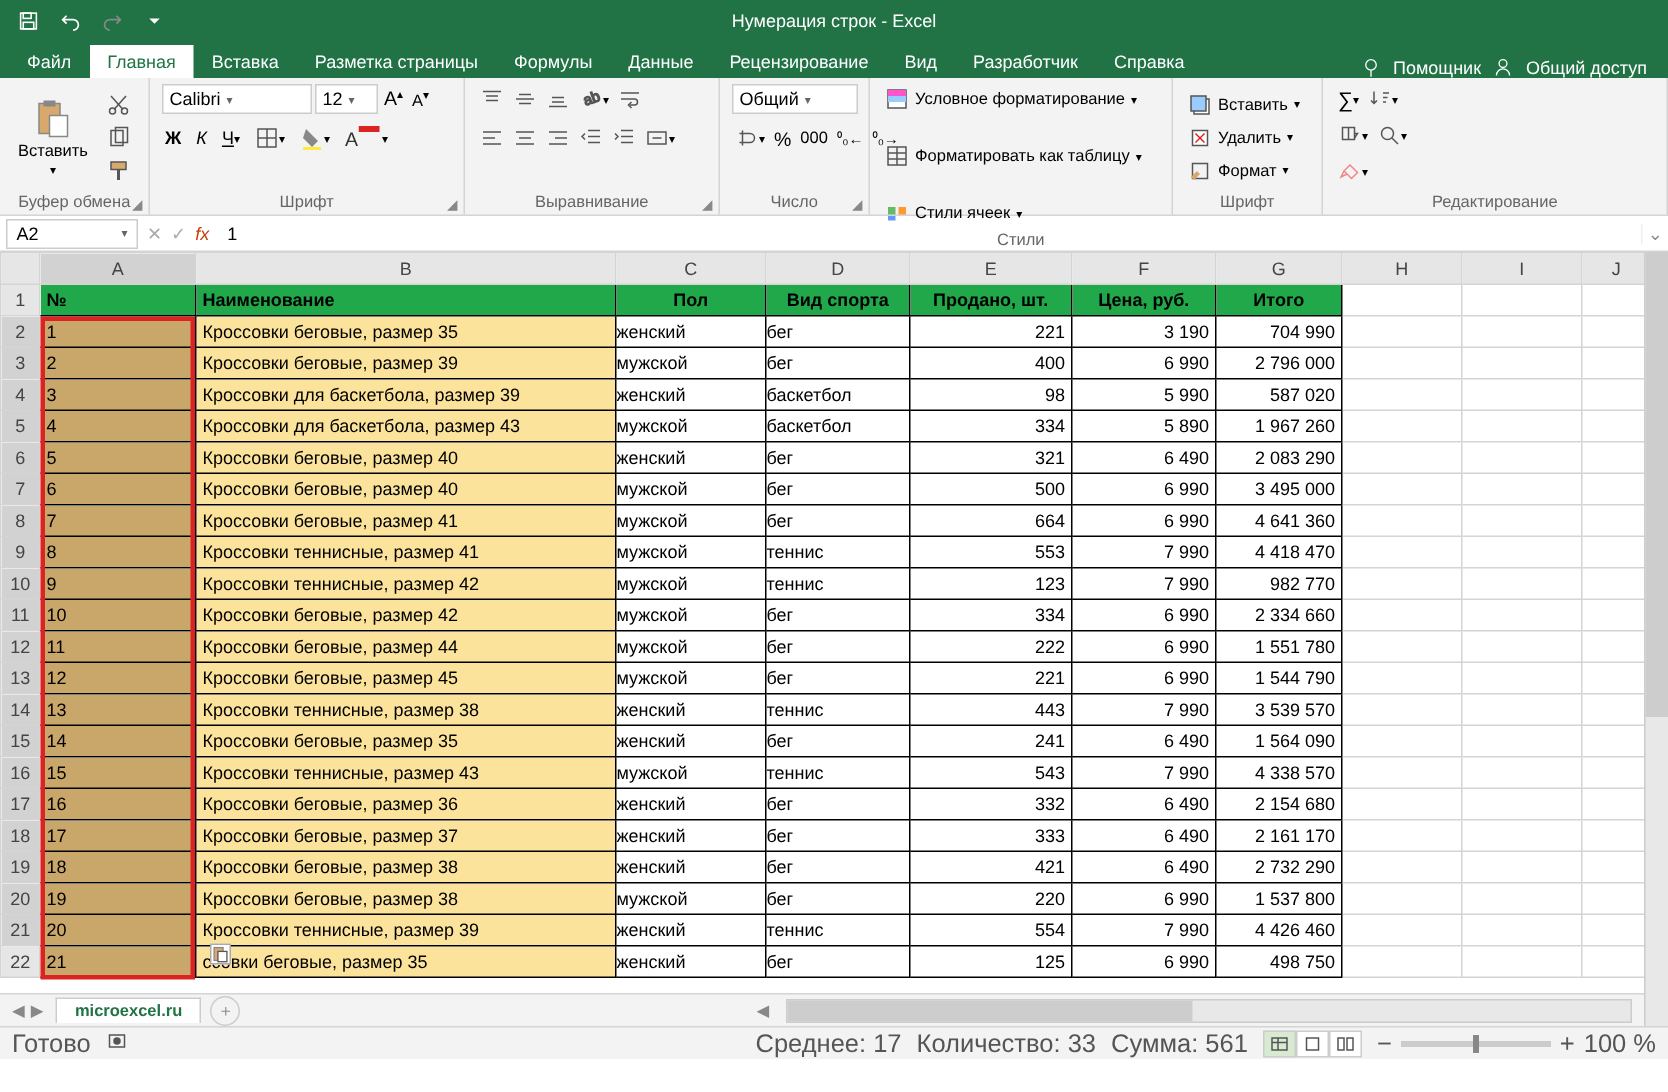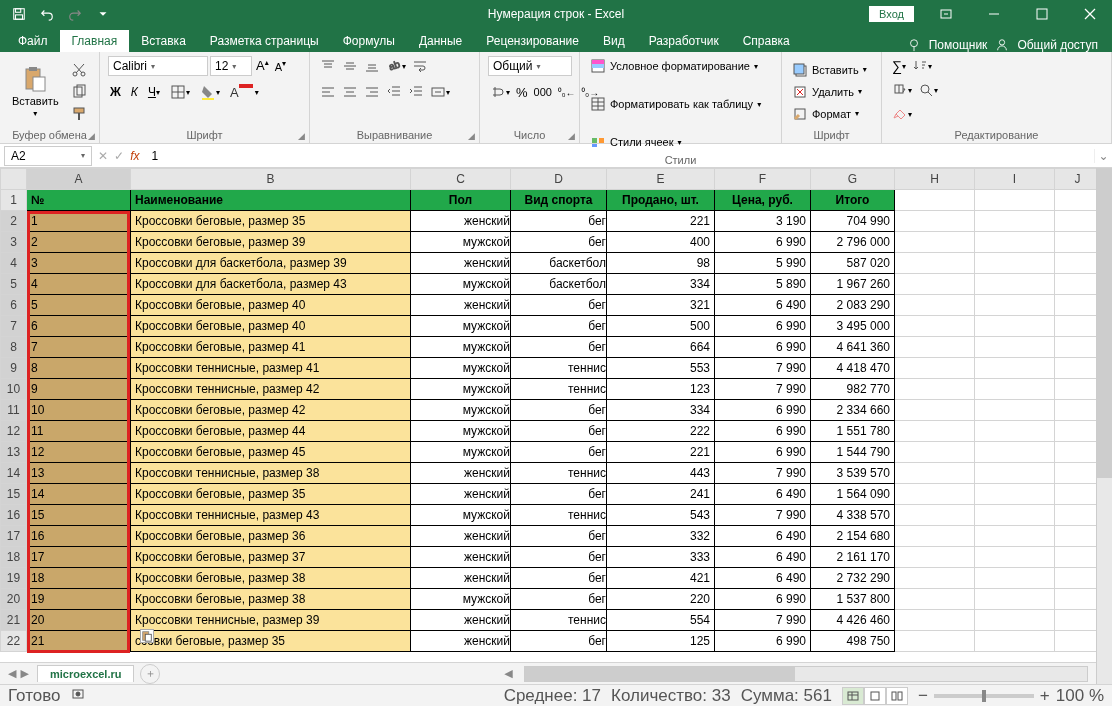--- a/index.html
+++ b/index.html
@@ -55,21 +55,21 @@
 .grid th, .grid td { border:1px solid #d4d4d4; height:21px; font-size:12px; overflow:hidden; white-space:nowrap; }
 .grid th { background:#e6e6e6; font-weight:normal; text-align:center; color:#444; }
 .grid th.sel { background:#d2d2d2; }
 .corner { width:26px; background:#e6e6e6; }
 .rowh { width:26px; text-align:center; background:#e6e6e6; color:#444; }
 .rowh.sel { background:#d2d2d2; }
 .hdr-cell { background:#21a84a !important; color:#000; font-weight:bold; text-align:center; border:1px solid #000 !important; }
 .hdr-cell.l { text-align:left; padding-left:4px; }
 .d-a { background:#c9a76a; border:1px solid #000 !important; padding-left:4px; text-align:left; }
 .d-b { background:#fbe39b; border:1px solid #000 !important; padding-left:4px; text-align:left; }
-.d-c { background:#fff; border:1px solid #000 !important; text-align:right; }
+.d-c { background:#fff; border:1px solid #000 !important; text-align:left; }
 .d-n { background:#fff; border:1px solid #000 !important; text-align:right; padding-right:4px; }
 .empty { background:#fff; }
 
 
 .sel-box { position:absolute; border:3px solid #d22; pointer-events:none; }
 
 
 .sheettabs { height:22px; border-top:1px solid #d4d4d4; display:flex; align-items:center; background:#f3f3f3; font-size:11px; }
 .stnav { display:flex; gap:4px; padding:0 8px; color:#888; }
 .stab { background:#fff; border:1px solid #ccc; border-bottom:none; padding:2px 12px; cursor:pointer; font-weight:bold; color:#217346; }
@@ -116,45 +116,20 @@
           <path d="M11 4 L14 7 L11 10 M14 7 H6 a4 4 0 0 0 0 8"></path>
         </svg>
       </div>
     <div class="qat-btn">
         <svg viewBox="0 0 16 16" fill="#fff">
           <path d="M4 6 h8 l-4 4 z"></path>
         </svg>
       </div>
   </div>
   <div class="title-text">Нумерация строк - Excel</div>
-  <div class="title-right">
-    <div class="signin">Вход</div>
-    <div class="winbtn">
-        <svg viewBox="0 0 12 12" fill="none" stroke="#fff">
-          <rect x="1" y="2" width="10" height="8"></rect>
-          <path d="M4 6 h4"></path>
-        </svg>
-      </div>
-    <div class="winbtn">
-        <svg viewBox="0 0 12 12" stroke="#fff" stroke-width="1">
-          <line x1="1" y1="6" x2="11" y2="6"></line>
-        </svg>
-      </div>
-    <div class="winbtn">
-        <svg viewBox="0 0 12 12" fill="none" stroke="#fff">
-          <rect x="1" y="1" width="10" height="10"></rect>
-        </svg>
-      </div>
-    <div class="winbtn">
-        <svg viewBox="0 0 12 12" stroke="#fff" stroke-width="1.2">
-          <line x1="1" y1="1" x2="11" y2="11"></line>
-          <line x1="11" y1="1" x2="1" y2="11"></line>
-        </svg>
-      </div>
-  </div>
 </div>
 
 <div class="tabs">
   <div class="tab">Файл</div>
   <div class="tab active">Главная</div>
   <div class="tab">Вставка</div>
   <div class="tab">Разметка страницы</div>
   <div class="tab">Формулы</div>
   <div class="tab">Данные</div>
   <div class="tab">Рецензирование</div>

